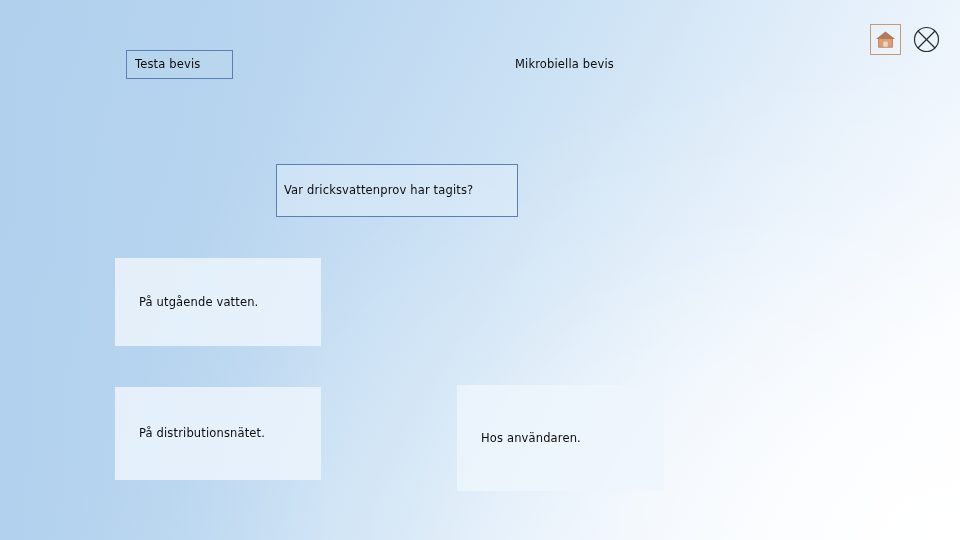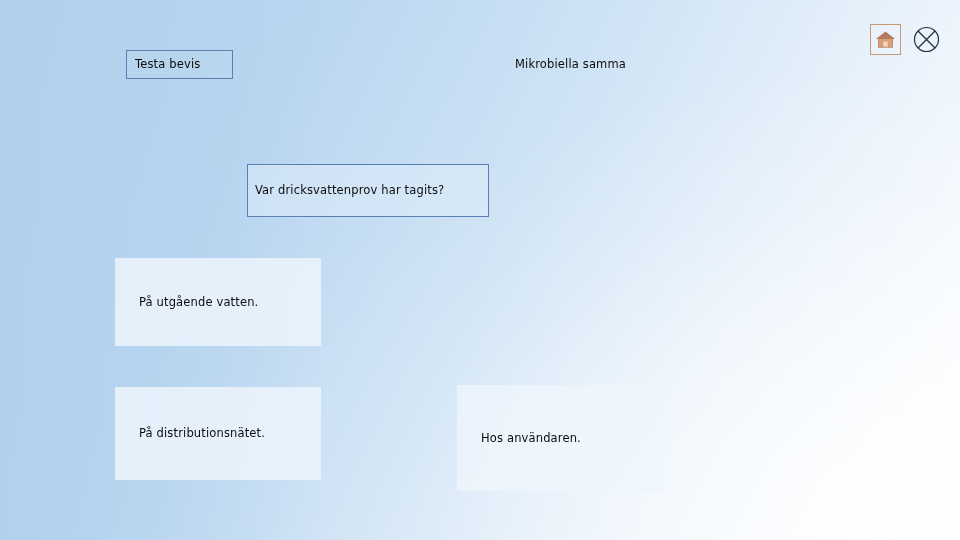--- a/index.html
+++ b/index.html
@@ -116,21 +116,21 @@
     left: 515px;
     top: 56px;
     width: 220px;
     height: 16px;
     display: flex;
     align-items: center;
   }
 
   
   #question-box {
-    left: 247px;
+    left: 276px;
     top: 164px;
     width: 242px;
     height: 53px;
     border: 1px solid #5b7fb4;
     background: rgba(222,236,250,0.55);
     display: flex;
     align-items: center;
     padding-left: 7px;
   }
 
@@ -180,21 +180,21 @@
       </span>
     </div>
 
   </div>
 
   <div class="node" id="title-box">
     <span class="node-text">Testa bevis</span>
   </div>
 
   <div class="node" id="subtitle-label">
-    <span class="node-text">Mikrobiella samma</span>
+    <span class="node-text">Mikrobiella bevis</span>
   </div>
 
   <div class="node" id="question-box">
     <span class="node-text">Var dricksvattenprov har tagits?</span>
   </div>
 
   <div class="node answer-box" id="answer-1">
     <span class="node-text">På utgående vatten.</span>
   </div>
 

